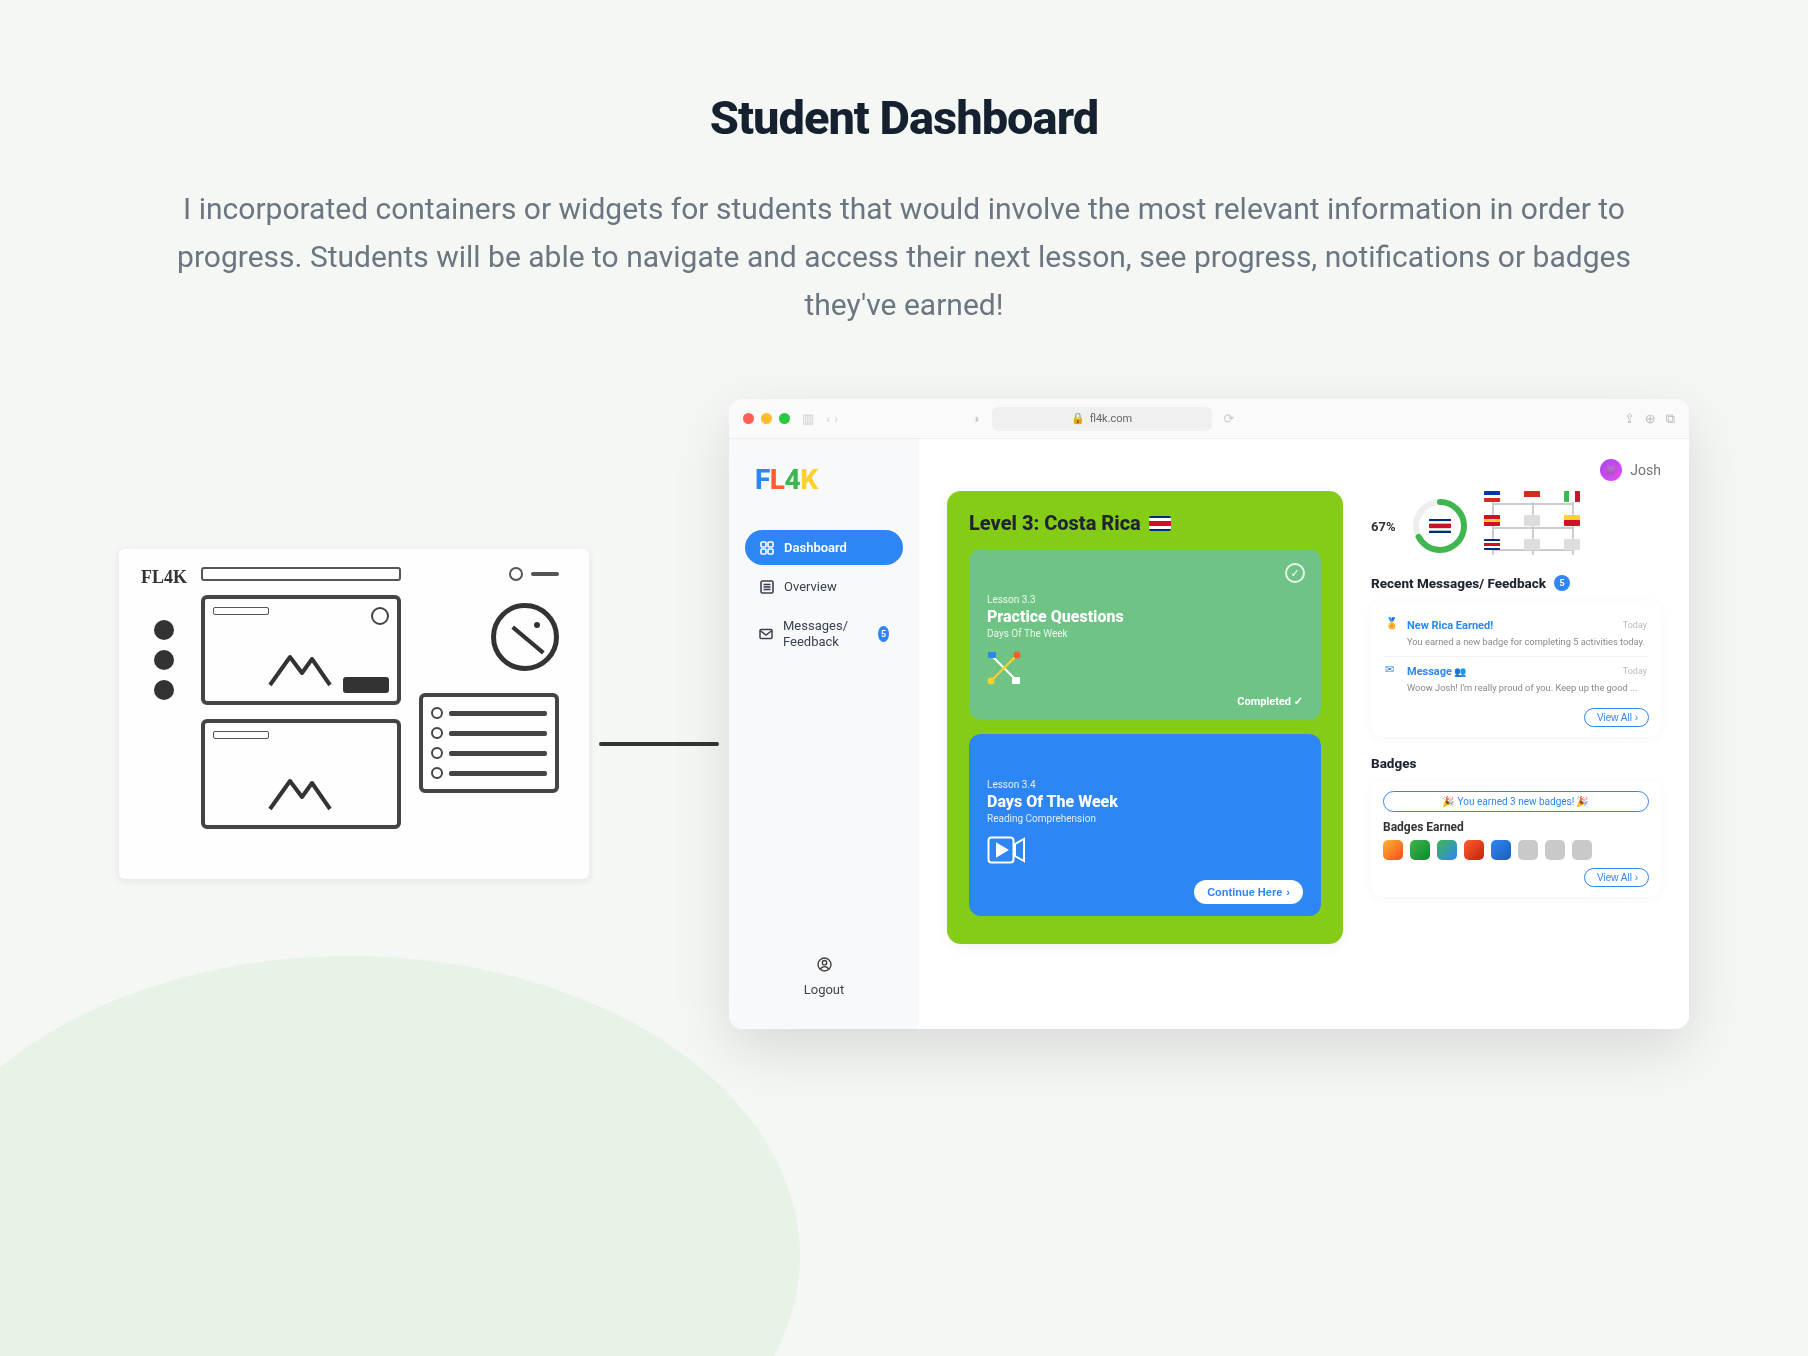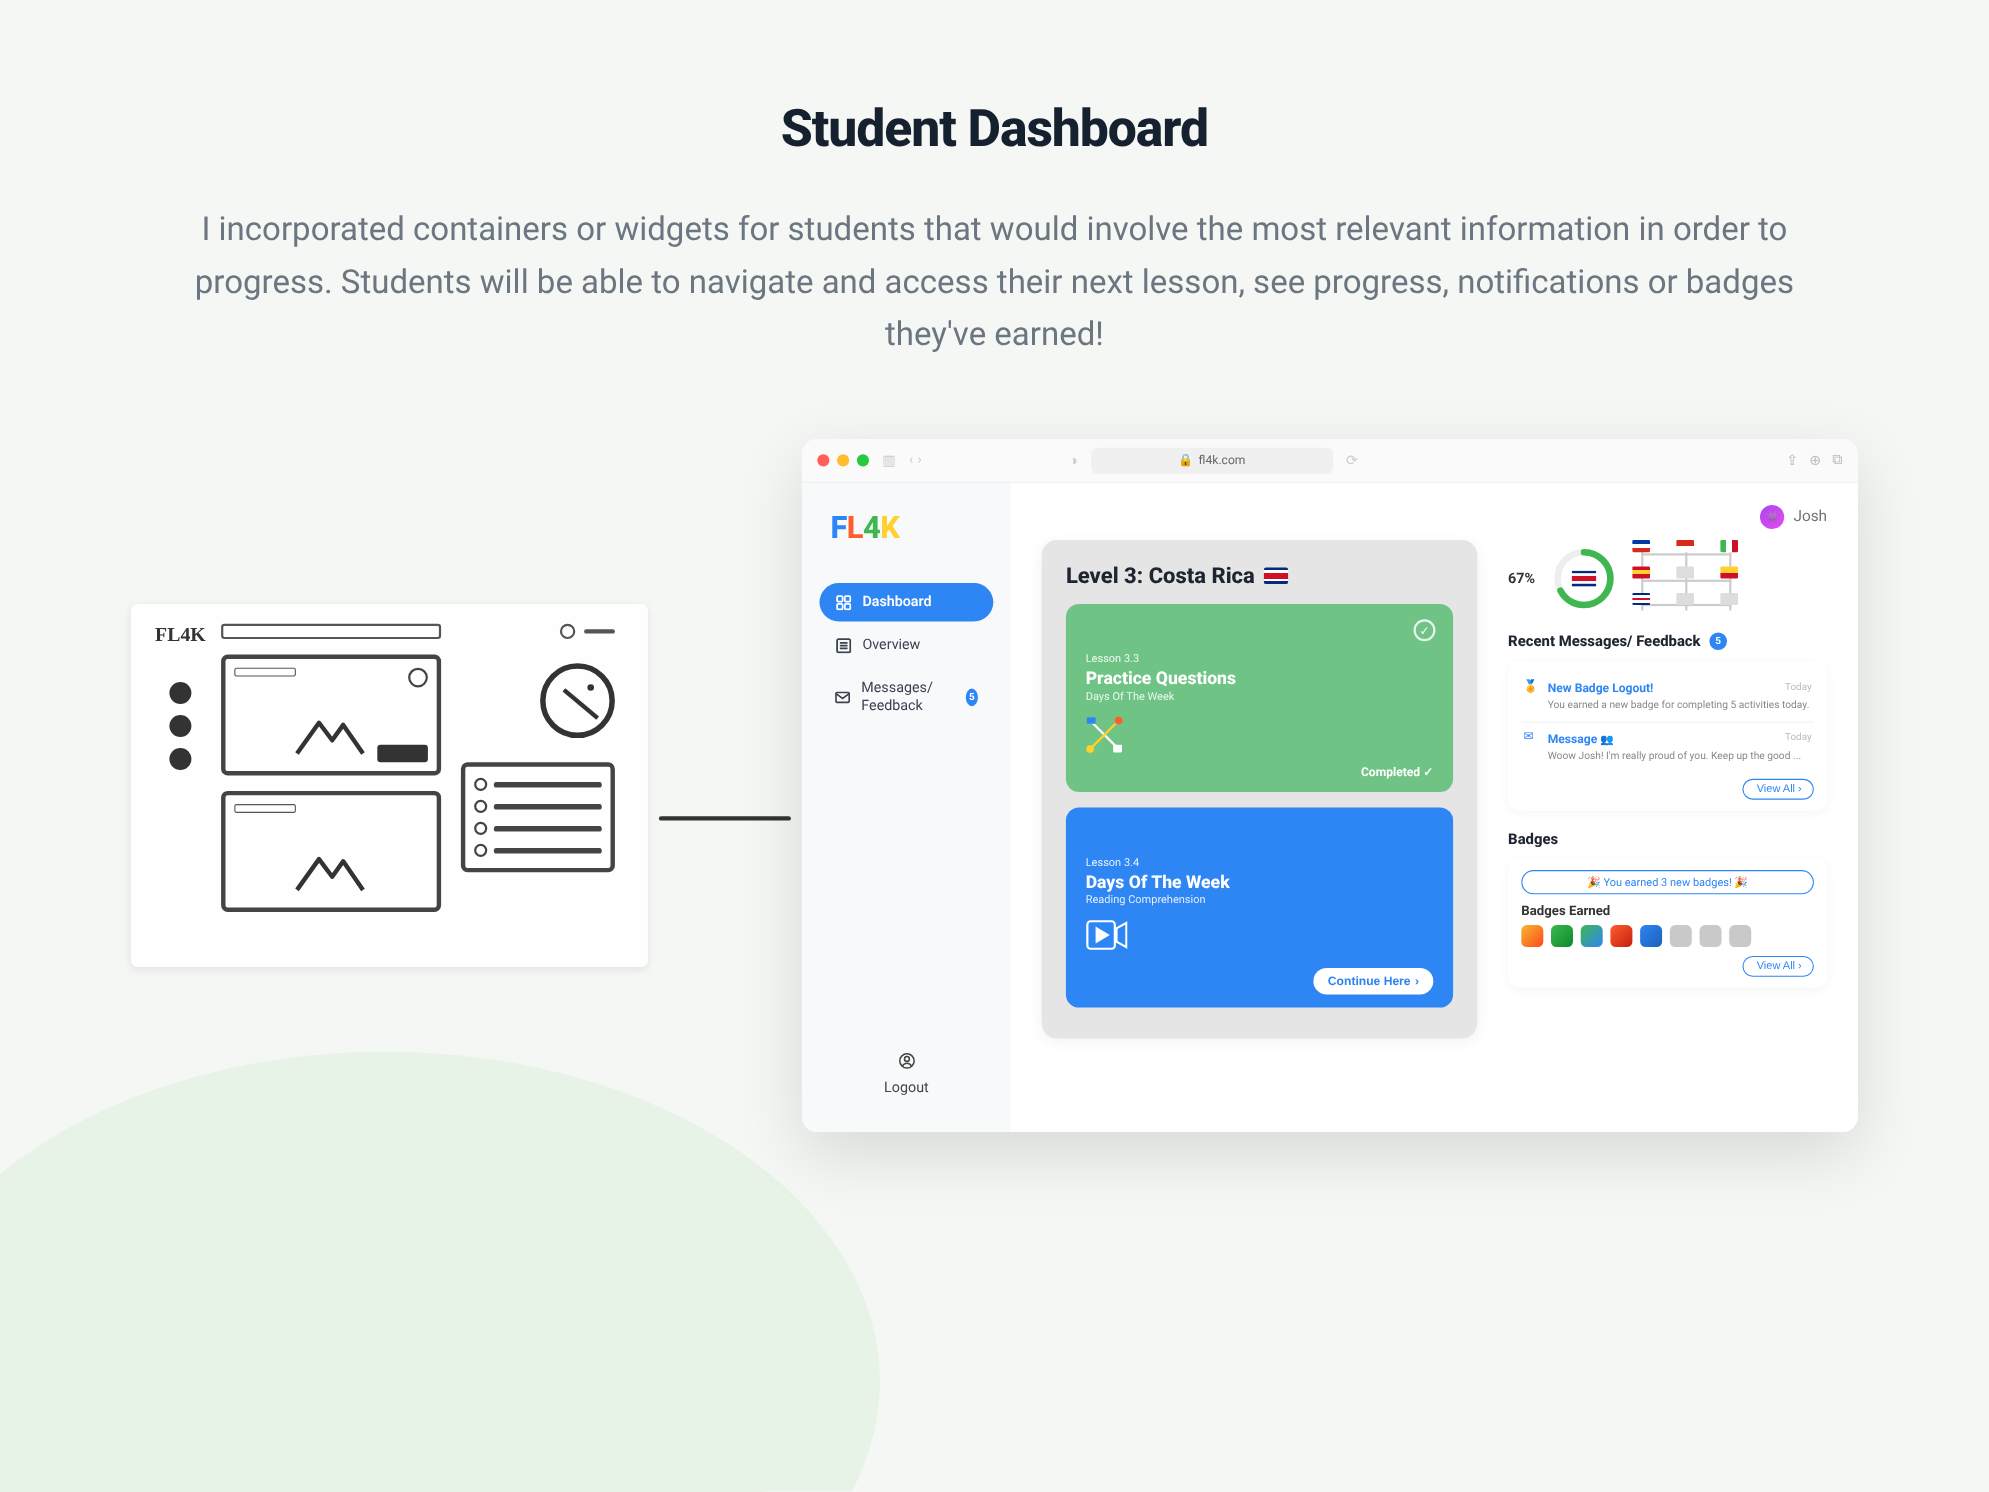--- a/index.html
+++ b/index.html
@@ -58,21 +58,21 @@
 
 
 .main { flex:1; padding:20px 28px; background:#fff; overflow:hidden; }
 .topbar { display:flex; justify-content:flex-end; align-items:center; gap:8px; margin-bottom:10px; }
 .avatar { width:22px; height:22px; border-radius:50%; background:linear-gradient(135deg,#a846f0,#e84af0); display:inline-flex; align-items:center; justify-content:center; font-size:11px; }
 .username { font-weight:400; font-size:14px; color:#737373; }
 .main-cols { display:flex; gap:28px; }
 .col-left { flex:1; min-width:0; }
 .col-right { width:290px; }
 
-.level-card { background:#e5e5e5; border-radius:14px; padding:20px 22px 14px; box-shadow:0 3px 14px rgba(0,0,0,0.05); }
+.level-card { background:#84cc16; border-radius:14px; padding:20px 22px 14px; box-shadow:0 3px 14px rgba(0,0,0,0.05); }
 .level-title { font-size:20px; font-weight:800; color:#1e2530; display:flex; align-items:center; gap:8px; margin-bottom:14px; }
 .flag { width:22px; height:15px; border-radius:2px; display:inline-block; position:relative; overflow:hidden; }
 .flag-cr { background:linear-gradient(to bottom,#002b7f 0 16%,#fff 16% 32%,#ce1126 32% 68%,#fff 68% 84%,#002b7f 84% 100%); }
 
 .lesson-card { border-radius:12px; padding:16px 18px 12px; color:#fff; margin-bottom:14px; position:relative; }
 .lc-green { background:#6fc485; }
 .lc-blue { background:#2e86f5; }
 .lc-sub { font-size:10px; opacity:0.88; margin-bottom:2px;margin-top:29px; }
 .lc-title { font-size:16px; font-weight:800; margin-bottom:2px; }
 .lc-meta { font-size:10px; opacity:0.85; margin-bottom:12px; }
@@ -341,21 +341,21 @@
             </div>
 
             <div class="section-h">
               <span>Recent Messages/ Feedback</span>
               <span class="nav-badge">5</span>
             </div>
             <div class="msg-list">
               <div class="msg-item">
                 <div class="msg-top">
                   <span class="msg-icon">🏅</span>
-                  <span class="msg-title">New Badge Logout!</span>
+                  <span class="msg-title">New Rica Earned!</span>
                   <span class="msg-time">Today</span>
                 </div>
                 <div class="msg-body">You earned a new badge for completing 5 activities today.</div>
               </div>
               <div class="msg-item">
                 <div class="msg-top">
                   <span class="msg-icon" style="color:#2e86f5">✉</span>
                   <span class="msg-title"><span>Message</span> <span style="font-size:10px">👥</span></span>
                   <span class="msg-time">Today</span>
                 </div>

